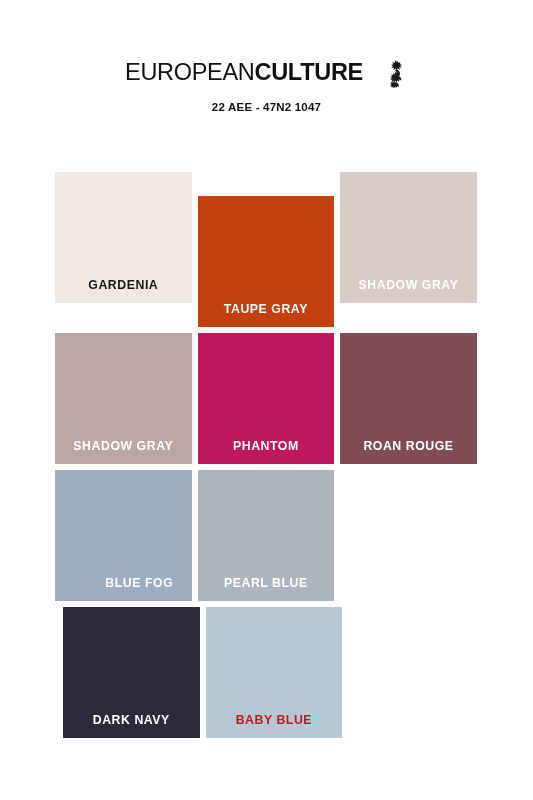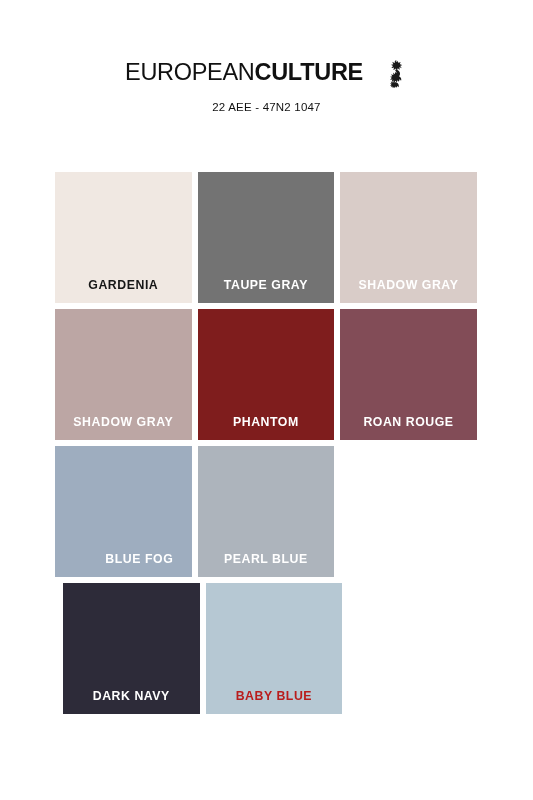--- a/index.html
+++ b/index.html
@@ -59,21 +59,21 @@
     position: relative;
     top: 1px;
   }
   .brand-emblem svg {
     display: block;
   }
 
   .brand-code {
     margin-top: 13px;
     font-size: 11.5px;
-    font-weight: 400;
+    font-weight: 700;
     letter-spacing: 0.2px;
     color: #111111;
   }
 
   
   .palette {
     position: absolute;
     left: 55px;
     top: 172px;
     width: 422px;
@@ -127,30 +127,30 @@
       </span>
     </div>
 
     <div class="brand-code">22 AEE - 47N2 1047</div>
   </div>
 
   <div class="palette" id="palette">
       <div class="swatch" style="background-color: rgb(240, 232, 226);">
         <div class="swatch-label label-dark" style="color: rgb(22, 22, 22);">GARDENIA</div>
       </div>
-      <div class="swatch" style="background-color: #737373;">
+      <div class="swatch" style="background-color: #c2410c; margin-top: 24px;">
         <div class="swatch-label label-light" style="color: rgb(255, 255, 255);">TAUPE GRAY</div>
       </div>
       <div class="swatch" style="background-color: rgb(217, 204, 200);">
         <div class="swatch-label label-light" style="color: rgb(255, 255, 255);">SHADOW GRAY</div>
       </div>
       <div class="swatch" style="background-color: rgb(188, 166, 164);">
         <div class="swatch-label label-light" style="color: rgb(255, 255, 255);">SHADOW GRAY</div>
       </div>
-      <div class="swatch" style="background-color: #7f1d1d;">
+      <div class="swatch" style="background-color: #be185d;">
         <div class="swatch-label label-light" style="color: rgb(255, 255, 255);">PHANTOM</div>
       </div>
       <div class="swatch" style="background-color: rgb(130, 76, 87);">
         <div class="swatch-label label-light" style="color: rgb(255, 255, 255);">ROAN ROUGE</div>
       </div>
       <div class="swatch" style="background-color: rgb(158, 173, 191);">
         <div class="swatch-label label-light" style="color: rgb(255, 255, 255); padding-left: 32px;">BLUE FOG</div>
       </div>
       <div class="swatch" style="background-color: rgb(173, 180, 188);">
         <div class="swatch-label label-light" style="color: rgb(255, 255, 255);">PEARL BLUE</div>

